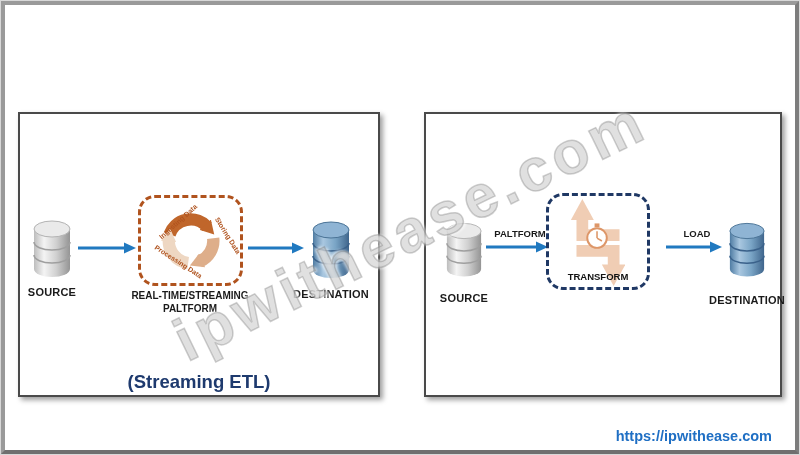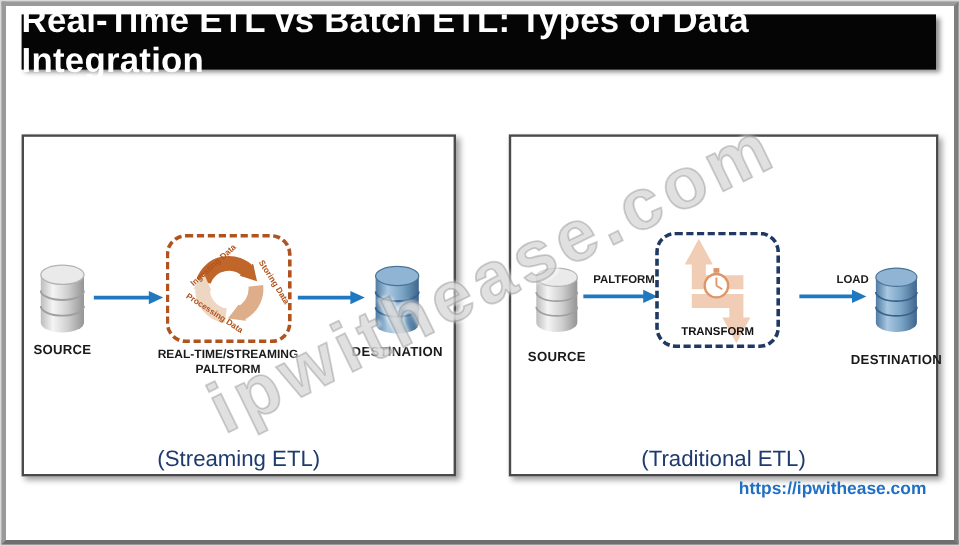--- a/index.html
+++ b/index.html
@@ -60,46 +60,43 @@
   .platform-label {
     position:absolute; left:70px; width:200px; top:176px; text-align:center;
     font-size:10px; font-weight:bold; color:#1a1a1a; line-height:12.5px;
   }
   .panel-heading {
     position:absolute; left:0; right:0; top:223px; text-align:center;
     font-size:27px; font-weight:bold; color:#1e3a6e; letter-spacing:0.3px;
   }
   .panel-subheading {
     position:absolute; left:0; right:0; top:257px; text-align:center;
-    font-size:18.5px; font-weight:normal; color:#1e3a6e;
+    font-size:18.5px; font-weight:bold; color:#1e3a6e;
   }
   .watermark {
     position:absolute; left:30px; top:155px; width:760px; height:150px;
     display:flex; align-items:center; justify-content:center;
     transform:rotate(-26deg);
     font-size:60px; font-weight:bold; letter-spacing:5px;
     color:rgba(145,145,145,0.28);
     -webkit-text-stroke:1.5px rgba(120,120,120,0.35);
     text-shadow:2px 2px 3px rgba(255,255,255,0.65), -2px -2px 3px rgba(255,255,255,0.65);
     z-index:10; pointer-events:none; white-space:nowrap;
   }
   .footer-url {
-    position:absolute; right:28px; top:400px; font-size:14.5px; font-weight:bold;
+    position:absolute; right:28px; top:428px; font-size:14.5px; font-weight:bold;
     color:#1f6fc4; z-index:6; text-decoration:none;
   }
 </style>
 </head>
 <body>
 
 <div class="screen">
   <div class="frame"></div>
 
-  <div class="title-bar">
-    <span>Real-Time ETL vs Batch ETL: Types of Data Integration</span>
-  </div>
 
   <div class="watermark">ipwithease.com</div>
 
   <div class="panel panel-left">
 
     <svg class="cyl" style="left:12px; top:106px;" width="40" height="58" viewBox="0 0 40 58">
       <defs>
         <linearGradient id="cg1" x1="0" y1="0" x2="1" y2="0">
           <stop offset="0" stop-color="#bdbdbd"></stop>
             <stop offset="0.28" stop-color="#f4f4f4"></stop>
@@ -207,21 +204,21 @@
         <g>
           <rect x="-3.5" y="-19" width="5" height="4" fill="#dd9668"></rect>
           <circle cx="-1" cy="-4" r="10" fill="#ffffff" stroke="#dd9668" stroke-width="2"></circle>
           <line x1="-1" y1="-4" x2="-1" y2="-11" stroke="#dd9668" stroke-width="1.6"></line>
           <line x1="-1" y1="-4" x2="4" y2="-1" stroke="#dd9668" stroke-width="1.6"></line>
         </g>
       </svg>
       <div class="transform-label">TRANSFORM</div>
     </div>
 
-    <div class="flow-label" style="left:244px; top:114px; width:54px;text-align:right;">LOAD</div>
+    <div class="flow-label" style="left:244px; top:114px; width:54px;">LOAD</div>
     <svg class="flow-arrow" style="left:240px; top:127px;" width="56" height="12" viewBox="0 0 56 12">
       <line x1="0" y1="6" x2="45" y2="6" stroke="#2079c0" stroke-width="3"></line>
       <polygon points="44,0.5 56,6 44,11.5" fill="#2079c0"></polygon>
     </svg>
 
     <svg class="cyl" style="left:302px; top:107px;" width="38" height="58" viewBox="0 0 40 58">
       <defs>
         <linearGradient id="cb2" x1="0" y1="0" x2="1" y2="0">
           <stop offset="0" stop-color="#4f7ca3"></stop>
             <stop offset="0.28" stop-color="#a9c7e0"></stop>
@@ -229,17 +226,16 @@
             <stop offset="1" stop-color="#3f658c"></stop>
         </linearGradient>
       </defs>
       <path d="M2,9 v40 a18,8 0 0 0 36,0 v-40" fill="url(#cb2)"></path>
       <path d="M2,22 a18,8 0 0 0 36,0" fill="none" stroke="#3a618a" stroke-width="1.6"></path>
       <path d="M2,35 a18,8 0 0 0 36,0" fill="none" stroke="#3a618a" stroke-width="1.6"></path>
       <ellipse cx="20" cy="9" rx="18" ry="8" fill="#8fb4d4" stroke="#4a7396" stroke-width="1"></ellipse>
     </svg>
     <div class="node-label" style="left:271px; top:180px; width:100px;">DESTINATION</div>
 
-    <div class="panel-subheading">(Traditional ETL)</div>
   </div>
 
   <a class="footer-url" href="#">https://ipwithease.com</a>
 </div>
 
 </body></html>

